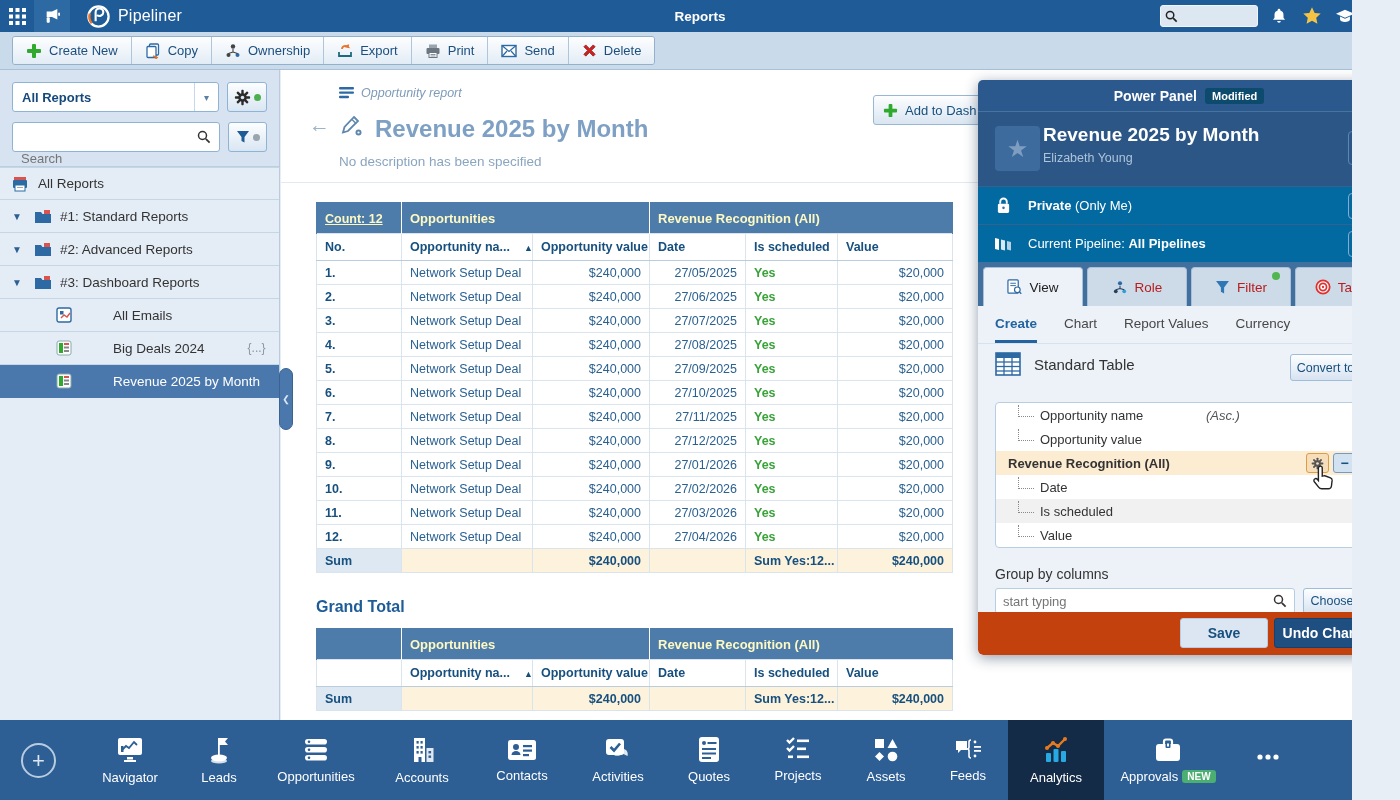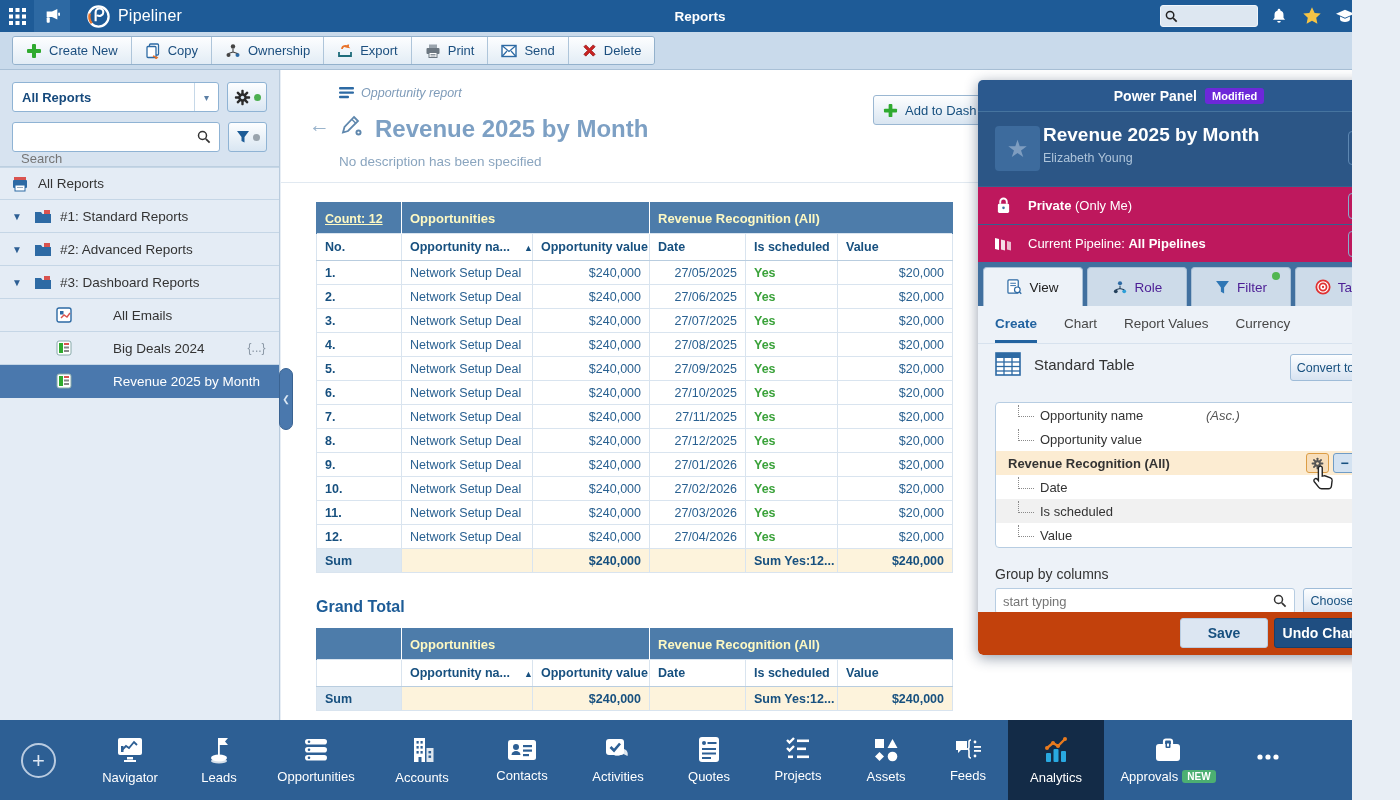--- a/index.html
+++ b/index.html
@@ -75,33 +75,33 @@
   .rpt tr.sum td { font-weight:bold; color:#17507f; background:#fdf3dc; }
   .rpt tr.sum td.sum-label { background:#dde8f2; }
   .rpt tr.sum td.c-sched { color:#17507f;margin-top:48px; }
   .gt-heading { position:absolute; left:35px; top:528px; font-size:16px; font-weight:bold; color:#1d5c97; }
   .gt-wrap { position:absolute; left:35px; top:558px; }
 
   
   .panel { position:absolute; left:978px; top:80px; width:422px; height:575px; background:#edf2f8; border-radius:5px; box-shadow:0 3px 14px rgba(20,40,70,.45); z-index:20; overflow:hidden; }
   .pp-head { height:32px; background:#2b598e; border-bottom:1px solid #46749f; display:flex; align-items:center; justify-content:center; gap:8px; position:relative; }
   .pp-head-title { color:#fff; font-size:14px; font-weight:bold; }
-  .pp-badge { background:#6d28d9; color:#fff; font-size:11px; font-weight:bold; padding:2px 7px; border-radius:3px; }
+  .pp-badge { background:#0c4a6e; color:#fff; font-size:11px; font-weight:bold; padding:2px 7px; border-radius:3px; }
   .pp-close { position:absolute; right:12px; top:6px; color:#fff; font-size:15px; cursor:pointer; }
   .pp-title-sec { height:74px; background:#2c5686; position:relative; }
   .pp-star { position:absolute; left:17px; top:14px; width:45px; height:45px; background:#3d6b9d; border-radius:4px; display:flex; align-items:center; justify-content:center; font-size:24px; color:#7e9dc0; }
   .pp-rpt-title { position:absolute; left:65px; top:12px; color:#fff; font-size:19px; font-weight:bold; }
   .pp-owner { position:absolute; left:65px; top:39px; color:#aec4da; font-size:12.5px; }
   .pp-gear-btn { position:absolute; right:16px; top:19px; width:36px; height:34px; border:1px solid #5d87b2; border-radius:4px; display:flex; align-items:center; justify-content:center; cursor:pointer; }
-  .pp-row { height:38px; background:#be185d; border-top:1px solid #35618f; position:relative; display:flex; align-items:center; }
+  .pp-row { height:38px; background:#0369a1; border-top:1px solid #35618f; position:relative; display:flex; align-items:center; }
   .pp-row .rico { width:50px; display:flex; justify-content:center; }
   .pp-row .rtxt { color:#fff; font-size:13px; }
   .pp-chev-btn { position:absolute; right:16px; top:6px; width:36px; height:26px; border:1px solid #88abcd; border-radius:4px; display:flex; align-items:center; justify-content:center; cursor:pointer; }
   .pp-tabs { height:44px; background:#41709f; display:flex; gap:4px; padding:5px 5px 0 5px; }
-  .pp-tab { flex:1; background:#cdd be9; background:#cddbe9; border:1px solid #a9c0d6; border-bottom:0; border-radius:4px 4px 0 0; display:flex; align-items:center; justify-content:center; gap:7px; font-size:13.5px; color:#4c1d95; cursor:pointer; position:relative; }
+  .pp-tab { flex:1; background:#cdd be9; background:#cddbe9; border:1px solid #a9c0d6; border-bottom:0; border-radius:4px 4px 0 0; display:flex; align-items:center; justify-content:center; gap:7px; font-size:13.5px; color:#b91c1c; cursor:pointer; position:relative; }
   .pp-tab.active { background:#edf2f8; color:#222; font-weight:normal; }
   .tab-dot { position:absolute; top:4px; right:10px; width:8px; height:8px; border-radius:50%; background:#51b651; }
   .pp-content { position:relative; height:380px; background:#edf2f8; }
   .pp-subtabs { display:flex; gap:27px; padding:10px 0 0 17px; font-size:13.5px; color:#474747; }
   .pp-subtab { padding-bottom:9px; cursor:pointer; }
   .pp-subtab.active { color:#2263a0; font-weight:bold; border-bottom:3px solid #2263a0; }
   .pp-subtab-line { border-top:1px solid #d7e2ee; }
   .pp-std { position:absolute; left:17px; top:46px; display:flex; align-items:center; gap:13px; font-size:15px; color:#333; }
   .convert-btn { position:absolute; right:24px; top:48px; width:86px; height:27px; background:linear-gradient(#fdfeff,#d7e3f1); border:1px solid #9fbcd8; border-radius:3px; font-size:12.5px; color:#17507f; display:flex; align-items:center; justify-content:center; gap:6px; cursor:pointer; }
   .tree-box { position:absolute; left:17px; top:96px; width:370px; height:146px; background:#fff; border:1px solid #b7cde2; border-radius:4px; overflow:hidden; }

